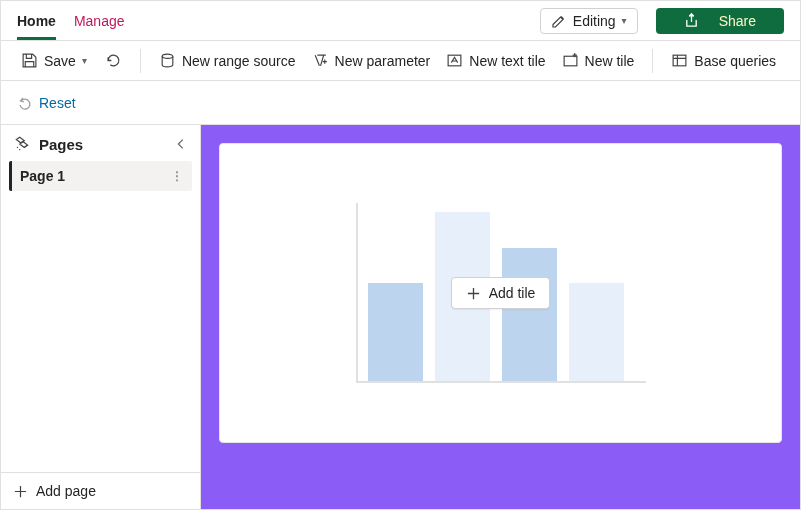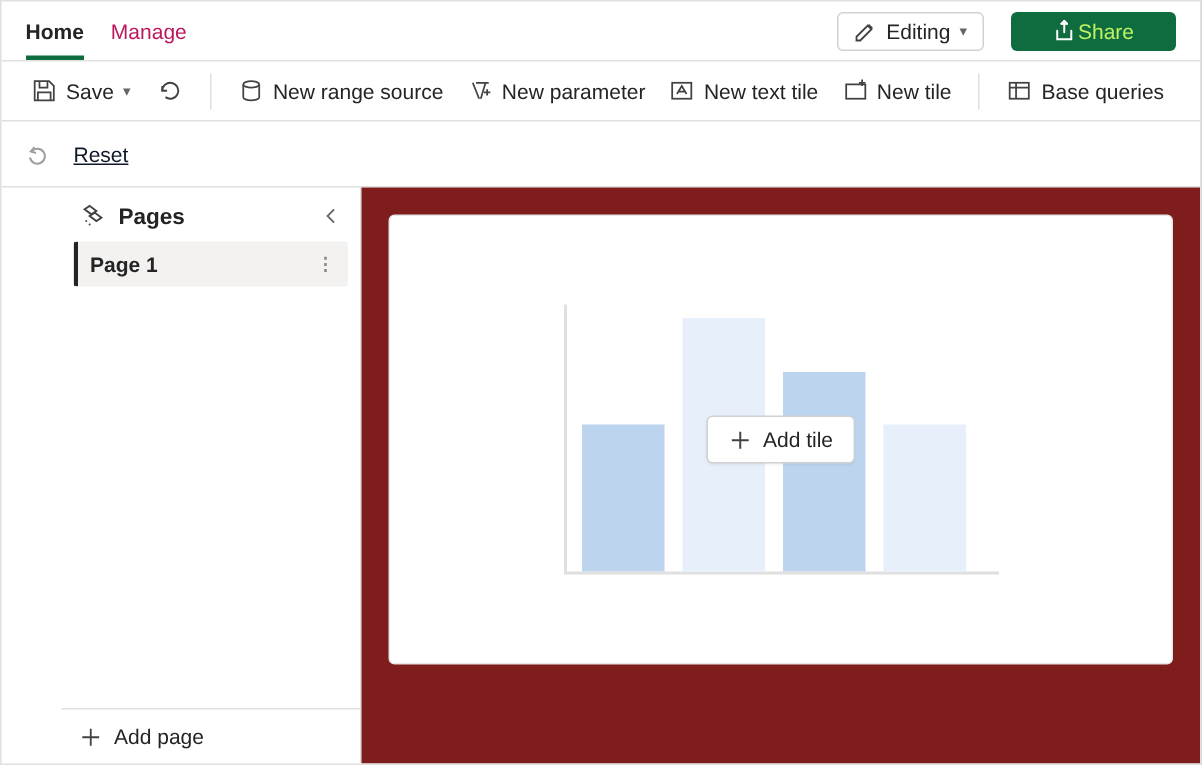--- a/index.html
+++ b/index.html
@@ -4,43 +4,43 @@
 <style>
   * { box-sizing: border-box; }
   html, body { margin: 0; padding: 0; font-family: "Segoe UI", Arial, sans-serif; font-size: 14px; color: #242424; background: #fff; }
   body { width: 801px; height: 510px; overflow: hidden; border: 1px solid #e0e0e0; }
 
   .tabrow { display: flex; align-items: center; height: 40px; border-bottom: 1px solid #e0e0e0; padding: 0 16px; gap: 18px; }
   .tabs { display: flex; gap: 18px; flex: 1; align-items: center; height: 100%; }
   .tab { height: 100%; display: flex; align-items: center; cursor: pointer; color: #be185d; }
   .tab.active { font-weight: 600; color: #242424; box-shadow: inset 0 -3px 0 0 #0f6c3f; }
   .editing-btn { display: flex; align-items: center; gap: 6px; border: 1px solid #d1d1d1; background: #fff; border-radius: 4px; padding: 4px 10px; cursor: pointer; }
-  .share-btn { display: flex; align-items: center; gap: 2px; background: #0f6c3f; color: #bef264; border-radius: 4px; padding: 5px 28px; cursor: pointer; }
+  .share-btn { display: flex; align-items: center; gap: 20px; background: #0f6c3f; color: #fef9c3; border-radius: 4px; padding: 5px 28px; cursor: pointer; }
   .chev { font-size: 10px; color: #666; }
 
   .toolbar { display: flex; align-items: center; height: 40px; border-bottom: 1px solid #e0e0e0; padding: 0 16px; gap: 8px; }
   .tb-group { display: flex; align-items: center; gap: 10px; }
   .tb-btn { display: flex; align-items: center; gap: 6px; cursor: pointer; padding: 4px 4px; color: #242424; }
   .tb-div { width: 1px; height: 24px; background: #e0e0e0; margin: 0 6px; }
 
   .filterbar { display: flex; align-items: center; height: 44px; border-bottom: 1px solid #e0e0e0; padding: 0 16px; justify-content: space-between; }
   .pill { border: 1px solid #c7c7c7; border-radius: 16px; padding: 4px 12px; display: flex; gap: 4px; cursor: pointer; font-size: 13px; }
   .pill .label { color: #616161; }
-  .reset { display: flex; align-items: center; gap: 16px; color: #0f172a; cursor: pointer; text-decoration: underline; }
-
-  .workspace { display: flex; height: calc(510px - 40px - 40px - 44px - 2px); margin-left: 40px; }
+  .reset { display: flex; align-items: center; gap: 6px; color: #0369a1; cursor: pointer; }
+
+  .workspace { display: flex; height: calc(510px - 40px - 40px - 44px - 2px); }
   .sidebar { width: 200px; border-right: 1px solid #e0e0e0; display: flex; flex-direction: column; }
   .side-head { display: flex; align-items: center; justify-content: space-between; padding: 10px 12px 8px 12px; }
   .side-head-left { display: flex; align-items: center; gap: 8px; font-weight: 600; font-size: 15px; }
   .side-list { flex: 1; padding: 0 8px; }
   .page-item { display: flex; align-items: center; justify-content: space-between; background: #f3f2f1; border-left: 3px solid #242424; padding: 7px 8px 7px 8px; border-radius: 2px; cursor: pointer; font-weight: 600; }
   .page-item .more { color: #8a8a8a; letter-spacing: 1px; font-size: 12px; cursor: pointer; }
   .side-foot { border-top: 1px solid #e0e0e0; padding: 10px 12px; display: flex; align-items: center; gap: 8px; cursor: pointer; }
 
-  .canvas { flex: 1; background: #7f1d1d; padding: 18px; }
+  .canvas { flex: 1; background: #8b5cf6; padding: 18px; }
   .card { background: #fff; border: 1px solid #e6e6e6; border-radius: 4px; width: 100%; height: 300px; display: flex; align-items: center; justify-content: center; position: relative; }
   .placeholder-chart { position: relative; width: 290px; height: 180px; border-left: 2px solid #e0e0e0; border-bottom: 2px solid #e0e0e0; display: flex; align-items: flex-end; padding: 0 10px; gap: 12px; }
   .bar { width: 55px; background: #cfe0f4; }
   .bar.b1 { height: 55%; background: #bcd4ee; }
   .bar.b2 { height: 95%; background: #e6effa; }
   .bar.b3 { height: 75%; background: #bcd4ee; }
   .bar.b4 { height: 55%; background: #e6effa; }
 
   .addtile-btn { position: absolute; background: #fff; border: 1px solid #d1d1d1; border-radius: 4px; padding: 7px 14px; display: flex; align-items: center; gap: 8px; cursor: pointer; box-shadow: 0 1px 2px rgba(0,0,0,0.06); }
 

